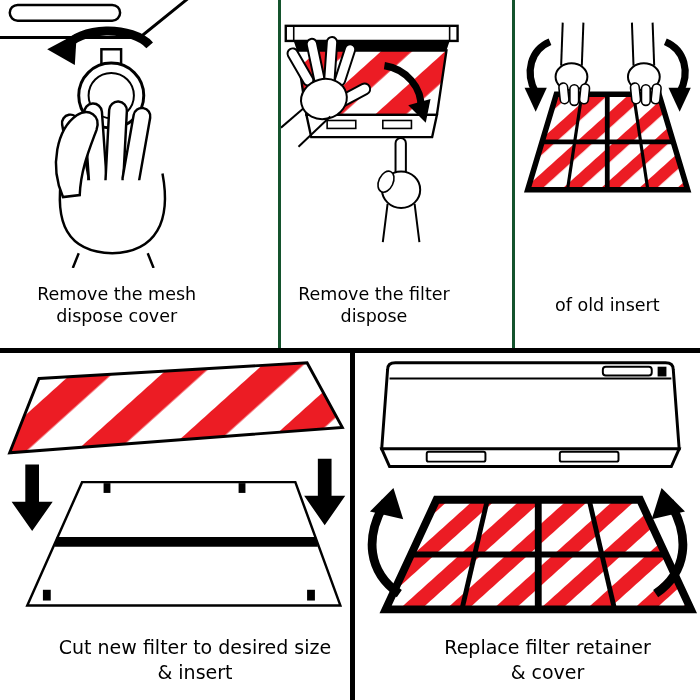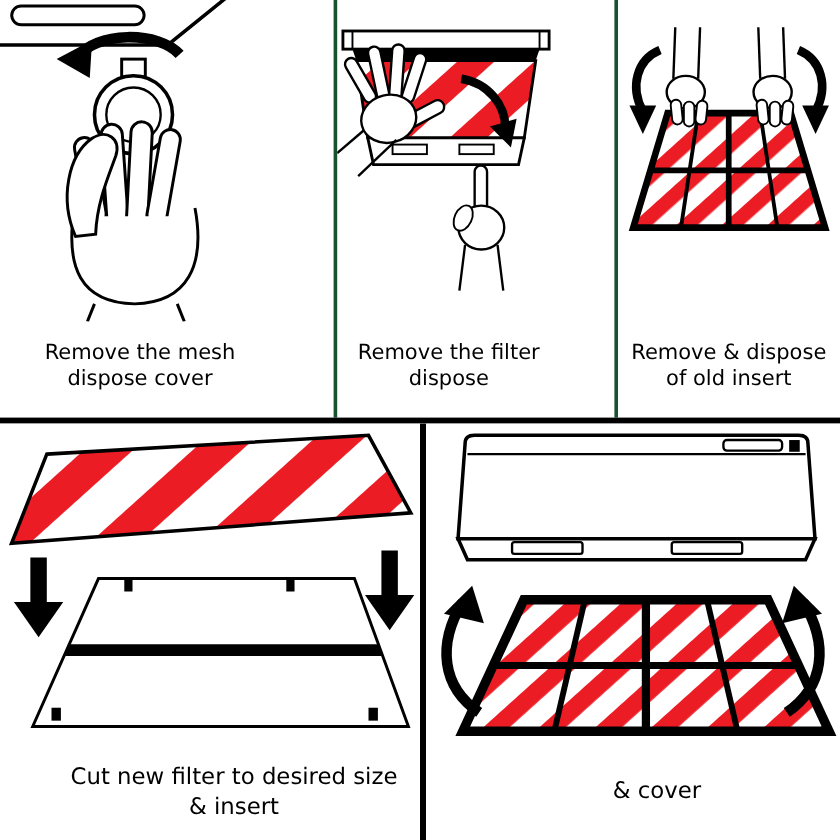--- a/index.html
+++ b/index.html
@@ -151,21 +151,20 @@
           <rect x="172" y="73" width="11" height="25" rx="5.5" fill="#fff" stroke="#000" stroke-width="2" transform="rotate(6 177 85)"></rect>
         </g>
         <g>
           <path d="M 44,20 C 20,30 12,58 26,84" fill="none" stroke="#000" stroke-width="9"></path>
           <polygon points="12,78 40,78 26,108" fill="#000"></polygon>
           <path d="M 189,20 C 213,30 221,58 207,84" fill="none" stroke="#000" stroke-width="9"></path>
           <polygon points="193,78 221,78 207,108" fill="#000"></polygon>
         </g>
       </svg>
       <div class="caption">
-        <div>Remove &amp; dispose</div>
         <div>of old insert</div>
       </div>
     </section>
   </div>
 
   <div class="row bottom">
 
     <section class="panel">
       <svg class="illus" viewBox="0 0 350 278">
         <defs>
@@ -221,17 +220,18 @@
           <line x1="238" y1="150" x2="264" y2="262" stroke="#000" stroke-width="5"></line>
         </g>
         <g>
           <path d="M 44,246 C 12,224 8,188 30,152" fill="none" stroke="#000" stroke-width="9"></path>
           <polygon points="14,162 38,138 48,170" fill="#000"></polygon>
           <path d="M 306,246 C 338,224 342,188 320,152" fill="none" stroke="#000" stroke-width="9"></path>
           <polygon points="302,170 312,138 336,162" fill="#000"></polygon>
         </g>
       </svg>
       <div class="caption">
+        <div>Replace filter retainer</div>
         <div>&amp; cover</div>
       </div>
     </section>
   </div>
 </div>
 
 </body></html>

